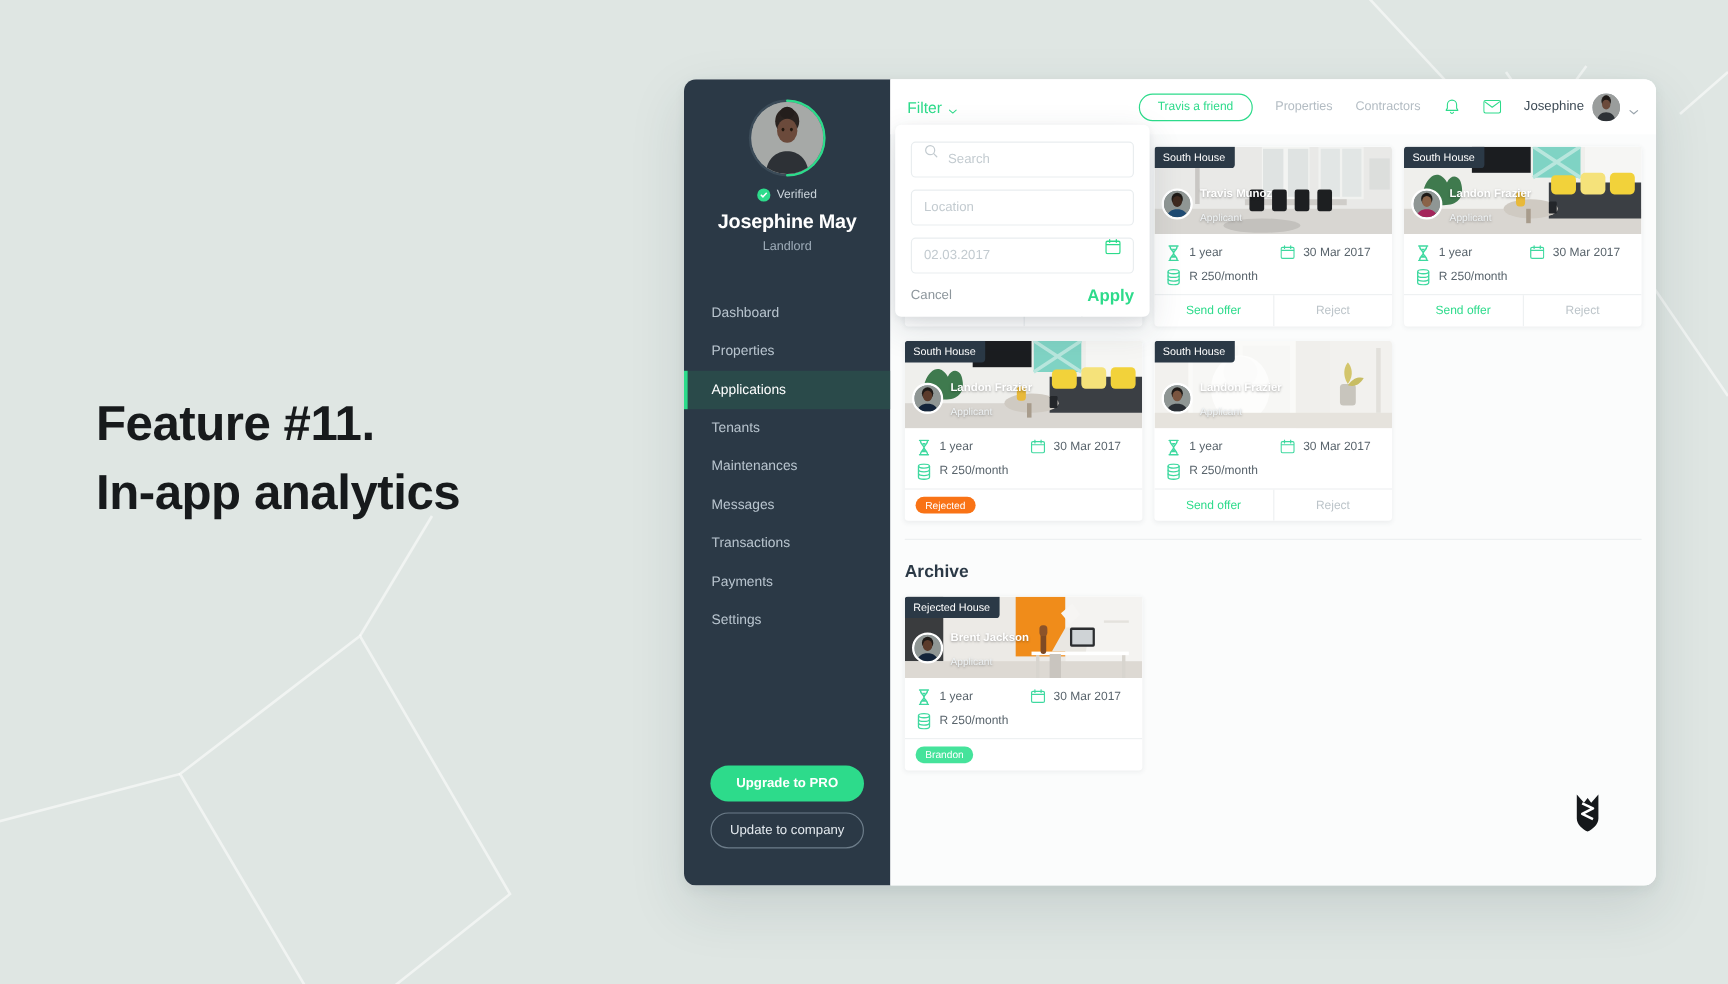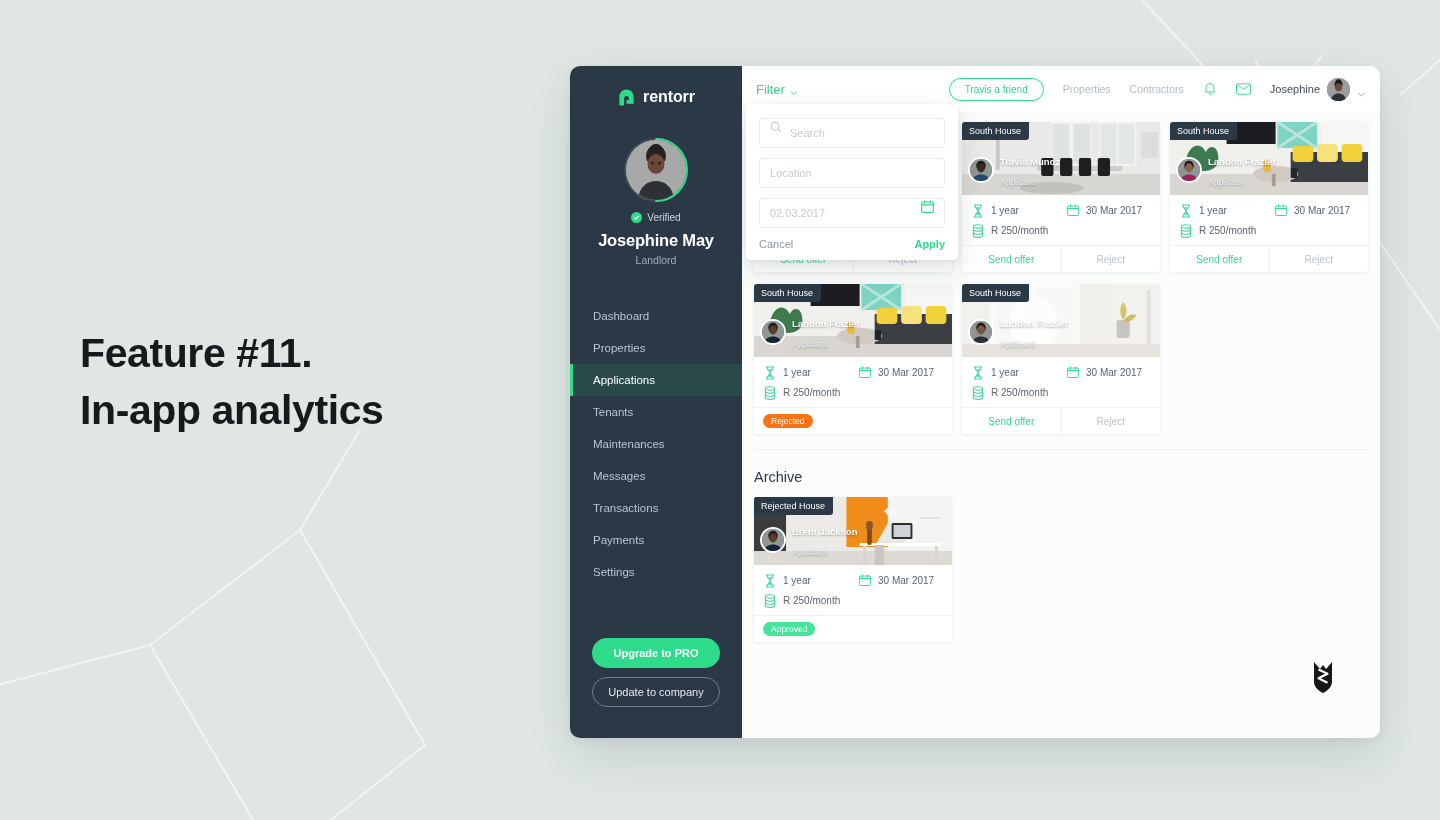--- a/index.html
+++ b/index.html
@@ -270,21 +270,21 @@
   .f-field input::placeholder { color: #c3cbd0; }
   .f-search-icon { width: 12px; height: 12px; flex: 0 0 12px; display:block; }
   .f-cal-icon { width: 13px; height: 13px; flex: 0 0 13px; display:block; margin-left:auto; cursor:pointer; }
   .f-actions {
     display: flex;
     align-items: center;
     justify-content: space-between;
     margin-top: 7px;
   }
   .f-cancel { color: #8d969c; font-size: 11px; cursor: pointer; }
-  .f-apply { color: #2ddb8b; font-size: 11px; font-weight: 700; cursor: pointer; }
+  .f-apply { color: #2ddb8b; font-size: 14px; font-weight: 700; cursor: pointer; }
 
   
   .content {
     padding: 10px 12px 0 12px;
   }
   .card-grid {
     display: grid;
     grid-template-columns: repeat(3, 1fr);
     gap: 12px 10px;
   }
@@ -387,21 +387,21 @@
   .badge.rejected { background: #f97316; }
   .badge.approved { background: #45e39b; }
 
   .divider {
     height: 1px;
     background: #edf0f1;
     margin: 15px 0 0 0;
   }
   .archive-title {
     font-size: 14.5px;
-    font-weight: 400;
+    font-weight: 700;
     color: #2b3946;
     margin: 19px 0 12px 0;
   }
   .archive-grid {
     display: grid;
     grid-template-columns: repeat(3, 1fr);
     gap: 10px;
   }
   .archive-card .card-photo { height: 68px; }
 
@@ -432,28 +432,20 @@
 
 <div class="promo">
   <div class="promo-line">Feature #11.</div>
   <div class="promo-line">In-app analytics</div>
 </div>
 
 <div class="app-window">
 
   <aside class="sidebar">
 
-    <div class="brand">
-      <span class="brand-logo">
-        <svg viewBox="0 0 24 24" fill="none">
-          <path d="M12 2C6.9 2 3 6 3 11v11h6v-9a3 3 0 1 1 6 0v2h-3v5h9V11c0-5-3.9-9-9-9z" fill="#2ddb8b"></path>
-        </svg>
-      </span>
-      <span class="brand-name">rentorr</span>
-    </div>
 
     <div class="profile">
       <div class="avatar-wrap">
         <svg class="avatar-ring" viewBox="0 0 66 66" fill="none">
           <circle cx="33" cy="33" r="31" stroke="#3b4b58" stroke-width="2"></circle>
           <path d="M33 2a31 31 0 0 1 0 62" stroke="#2ddb8b" stroke-width="2" stroke-linecap="round"></path>
         </svg>
         <div class="avatar-photo">
           <svg viewBox="0 0 60 60">
             <rect width="60" height="60" fill="#a6a9a7"></rect>
@@ -1076,21 +1068,21 @@
               <path d="M1.4 2.4v3.1c0 .9 2.1 1.7 4.6 1.7s4.6-.8 4.6-1.7V2.4" stroke="#3fd9a0" stroke-width="1.1"></path>
               <path d="M1.4 5.5v3.1c0 .9 2.1 1.7 4.6 1.7s4.6-.8 4.6-1.7V5.5" stroke="#3fd9a0" stroke-width="1.1"></path>
               <path d="M1.4 8.6v3.1c0 .9 2.1 1.7 4.6 1.7s4.6-.8 4.6-1.7V8.6" stroke="#3fd9a0" stroke-width="1.1"></path>
             </svg>
           </span>
           <span>R 250/month</span>
         </span>
       </div>
     </div>
     <div class="status-strip">
-        <span class="badge approved">Approved</span>
+        <span class="badge approved">Brandon</span>
       </div>
           </div>
         </div>
     </div>
   </section>
 
   <div class="mark">
     <svg width="30" height="34" viewBox="0 0 30 34" fill="none">
       <path d="M6 2l6 7 3-4 3 4 6-7v20c0 5-5 9-9 11-4-2-9-6-9-11V2z" fill="#15181b"></path>
       <path d="M10.5 9.5l9 4.2-9 4.6 9 4.4" stroke="#ffffff" stroke-width="2.1" fill="none" stroke-linejoin="round"></path>

